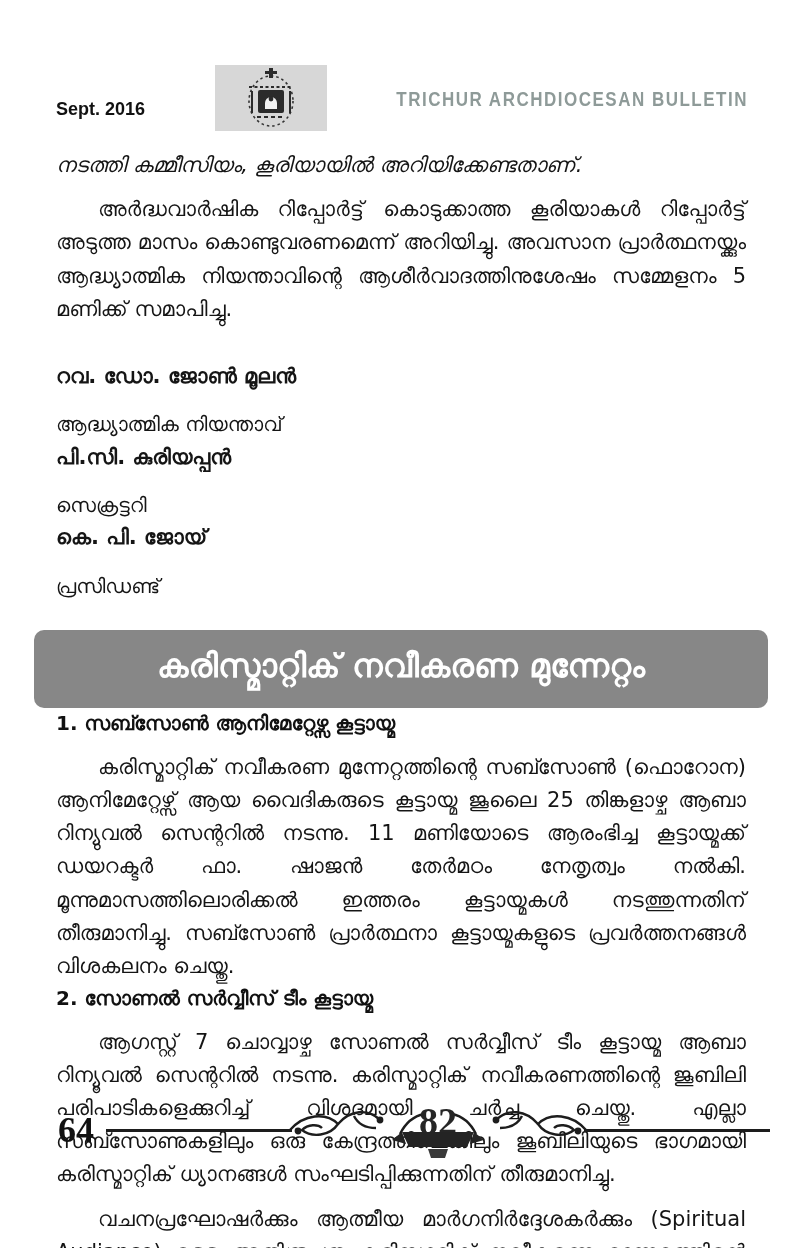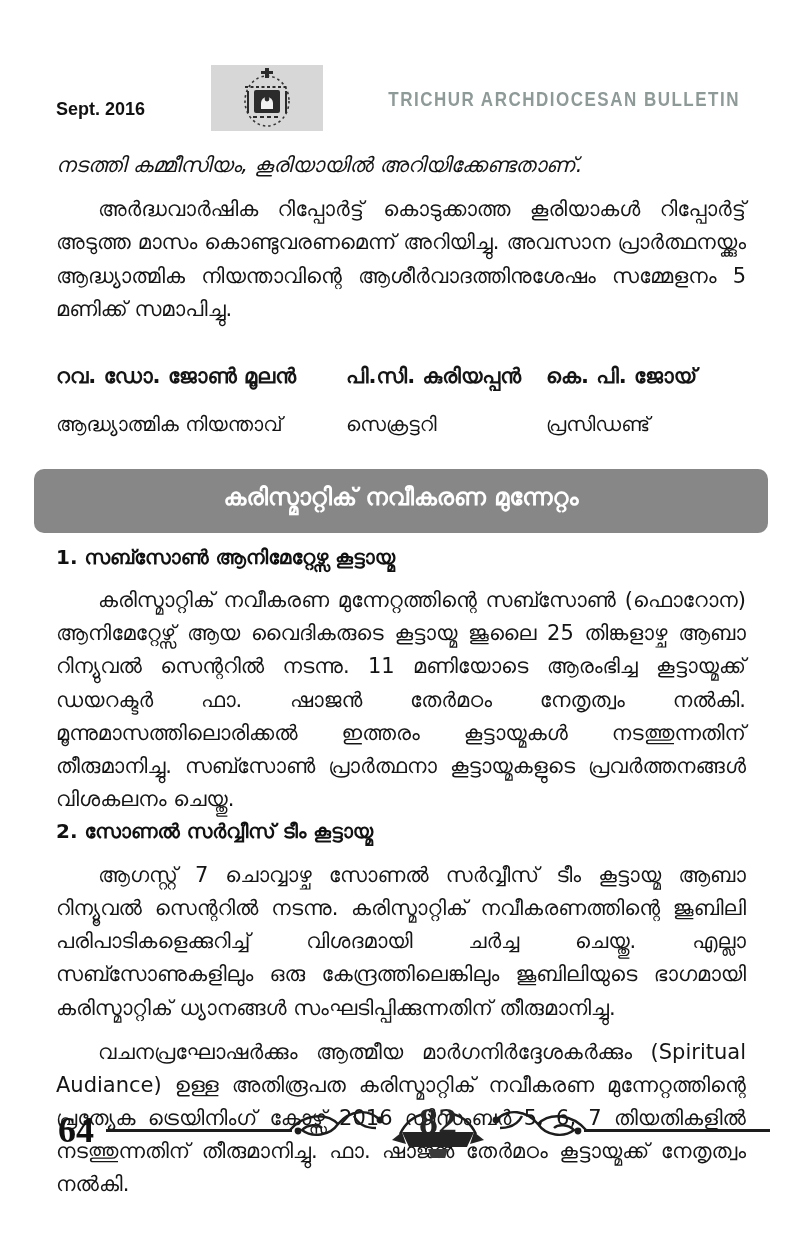--- a/index.html
+++ b/index.html
@@ -4,21 +4,21 @@
 <style>
   * { margin:0; padding:0; box-sizing:border-box; }
   html,body { background:#e8e8e8; }
   .page {
     position:relative; width:794px; height:1248px; margin:0 auto;
     background:#ffffff; overflow:hidden;
     font-family:"DejaVu Sans", sans-serif; color:#1c1c1c;
   }
   
   .header {
-    position:absolute; top:64px; left:56px; right:54px; height:72px;
+    position:absolute; top:64px; left:56px; right:46px; height:72px;
     display:flex; align-items:center; justify-content:space-between;
   }
   .issue-date {
     font-family:"Liberation Sans", sans-serif;
     font-weight:bold; font-size:18px; color:#111;
     align-self:flex-end; padding-bottom:16px;
   }
   .logo-box { flex:0 0 auto; }
   .masthead {
     font-family:"Liberation Sans", sans-serif;
@@ -28,31 +28,31 @@
   }
   
   .bodytext {
     position:absolute; top:138px; left:56px; right:48px;
     font-size:21px; line-height:1.58; text-align:justify; color:#151515;
   }
   p.para { text-indent:42px; margin-top:11px; }
   p.cont { text-indent:0;font-style:italic; }
   .valediction { text-align:center; margin-top:17px; text-indent:0; }
   
-  .signatories { display:flex; margin-top:34px; }
+  .signatories { display:flex; margin-top:34px;flex-direction:column; }
   .sig { flex:1 1 0; }
   .sig:nth-child(1){ flex:1.45 1 0; }
   .sig .name { font-weight:bold; font-size:21px; }
   .sig .role { font-size:20px; margin-top:16px; }
   
   .banner {
-    margin:28px -22px 9px -22px;
+    margin:28px -22px 0 -22px;
     background:#878787; border-radius:10px;
     color:#ffffff; text-align:center;
-    font-size:24px; font-weight:bold;
+    font-size:33px; font-weight:bold;
     padding:10px 0 16px 0;
   }
   
   h3.sec-head { font-size:20px; font-weight:bold; color:#111; }
   
   .footer {
     position:absolute; top:1100px; left:0; right:0; height:60px;
     display:flex; align-items:center; padding:0 24px 0 58px;
   }
   .page-num {

